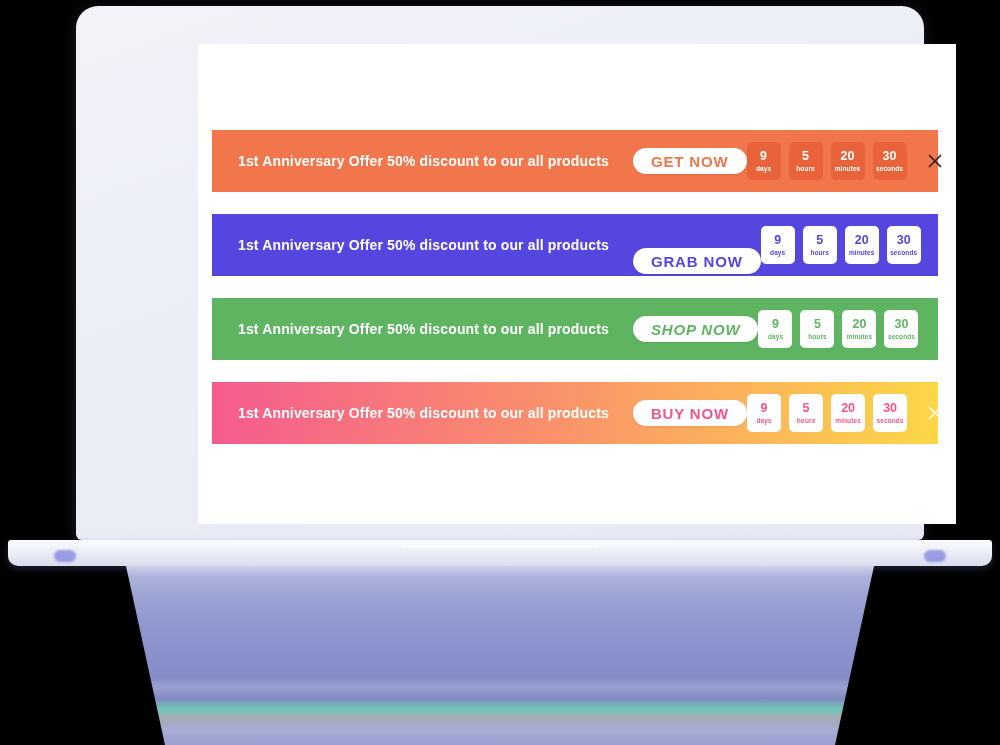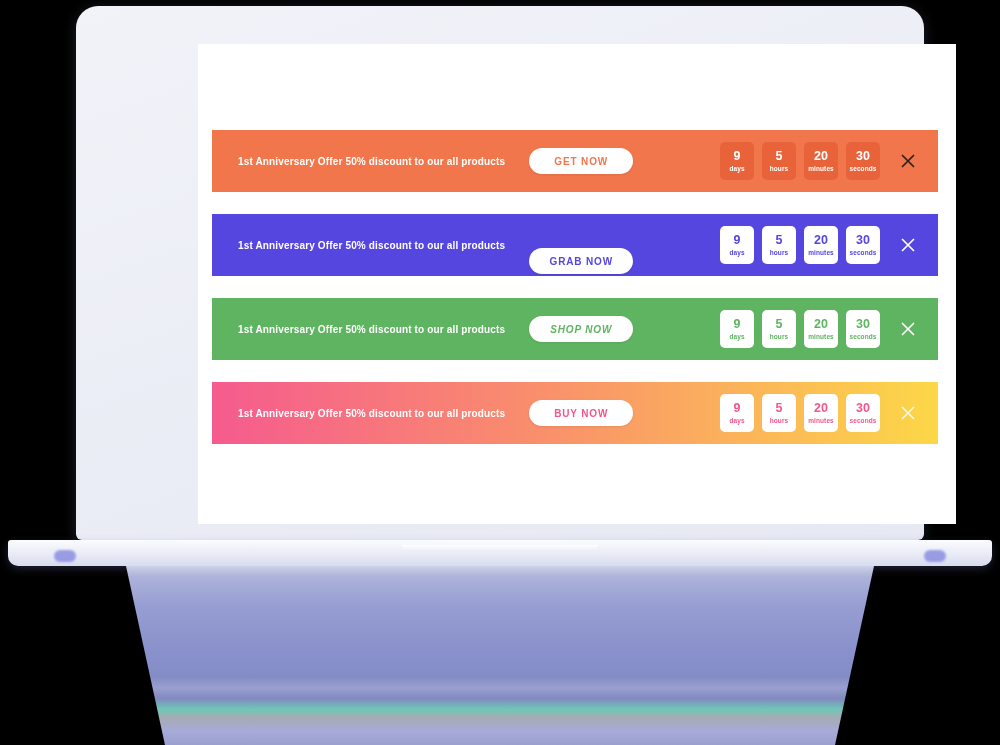--- a/index.html
+++ b/index.html
@@ -79,33 +79,33 @@
 
   
   .banner-stack { position:absolute; left:14px; top:86px; width:726px; }
   .banner {
     position:relative;
     display:flex; align-items:center;
     height:62px; margin-bottom:22px;
     padding:0 16px 0 26px;
   }
   .banner-text {
-    font-size:10px; font-weight:700; letter-spacing:.15px;
+    font-size:14px; font-weight:700; letter-spacing:.15px;
     color:#ffffff; white-space:nowrap;
     flex:0 0 auto;
   }
   .cta {
     flex:0 0 auto;
     margin-left:24px;
     background:#ffffff;
     border:none; border-radius:30px;
     height:26px; min-width:104px;
     padding:0 18px;
     font-family:"Liberation Sans", sans-serif;
-    font-size:10px; font-weight:700; letter-spacing:.85px;
+    font-size:15px; font-weight:700; letter-spacing:.85px;
     cursor:pointer;
     display:flex; align-items:center; justify-content:center;
     box-shadow:0 1px 3px rgba(0,0,0,.08);
   }
   .timer { display:flex; gap:8px; margin-left:auto; }
   .tbox {
     width:34px; height:38px;
     border-radius:5px;
     display:flex; flex-direction:column;
     align-items:center; justify-content:center;

